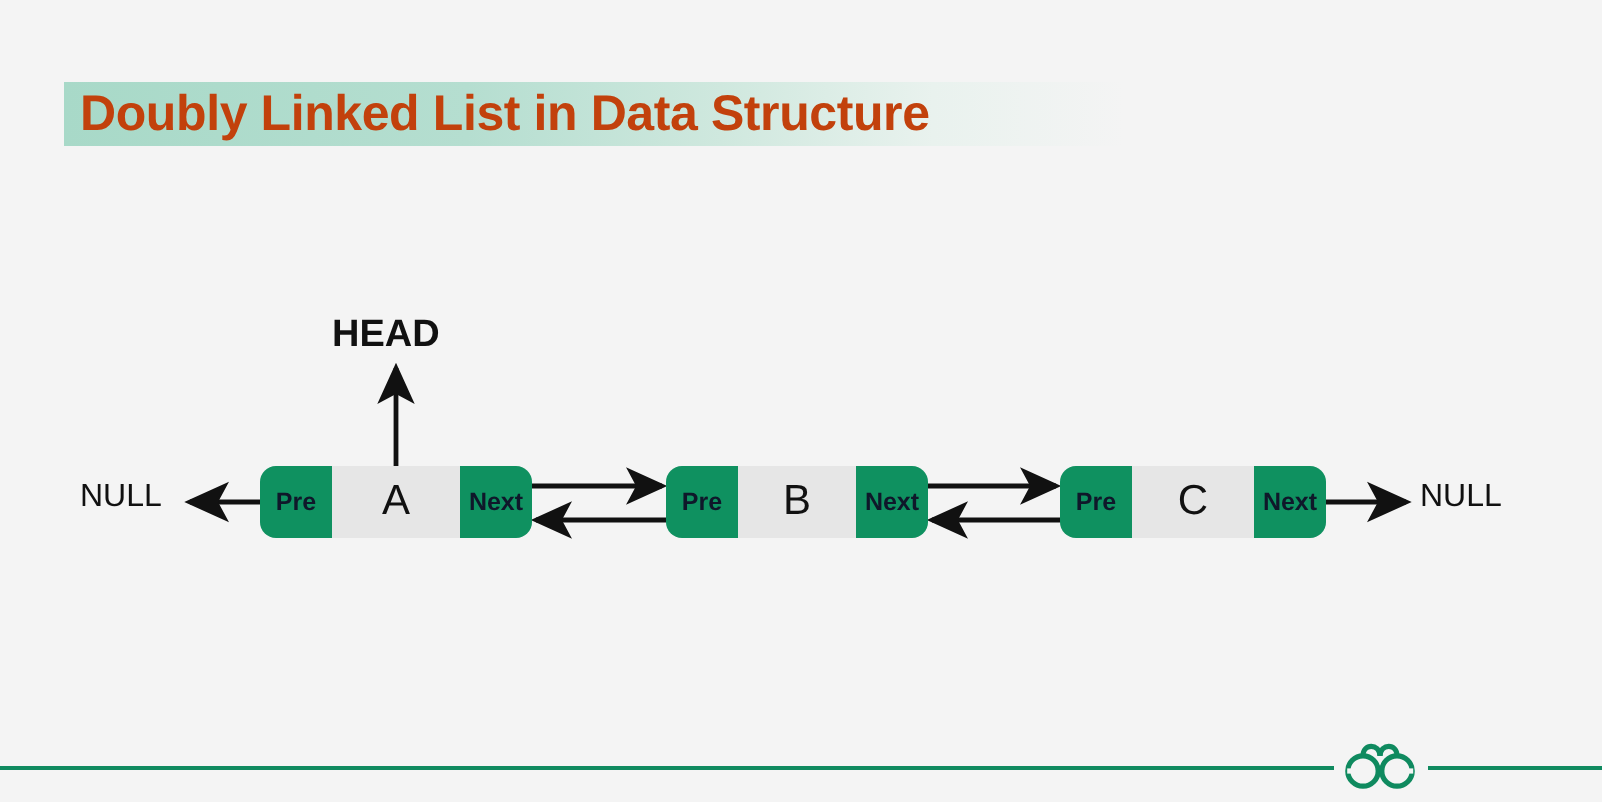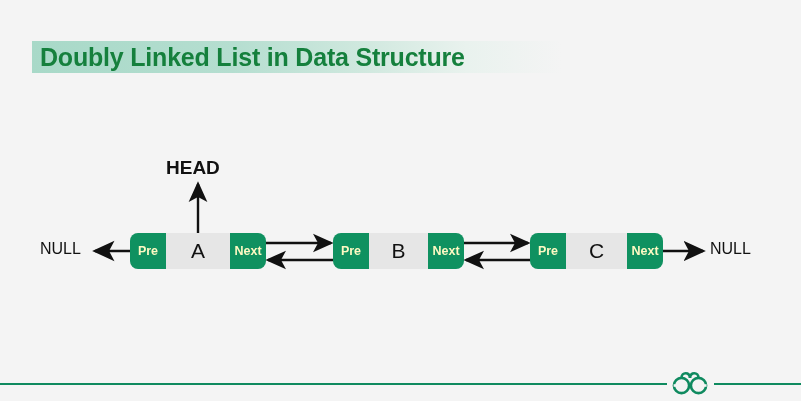--- a/index.html
+++ b/index.html
@@ -30,21 +30,21 @@
     width: 530px;
     height: 32px;
     background: linear-gradient(to right, #a8d9c8 0%, #b5ded0 38%, #cfe8de 62%, #e9f2ee 82%, rgba(244,244,244,0) 100%);
   }
   .title-text {
     position: absolute;
     left: 8px;
     top: 0;
     font-size: 25px;
     font-weight: bold;
-    color: #15803d;
+    color: #c2410c;
     letter-spacing: -0.2px;
     line-height: 38px;
     white-space: nowrap;
   }
 
   
   .diagram {
     position: absolute;
     left: 0;
     top: 0;
@@ -59,21 +59,21 @@
     height: 36px;
     display: flex;
     align-items: stretch;
     border-radius: 8px;
     overflow: hidden;
     background: #e6e6e6;
   }
   .node .seg-pre,
   .node .seg-next {
     background: #0f9160;
-    color: #fef9c3;
+    color: #0f172a;
     font-size: 12.5px;
     font-weight: bold;
     display: flex;
     align-items: center;
     justify-content: center;
     width: 36px;
     flex: 0 0 36px;
   }
   .node .seg-val {
     flex: 1 1 auto;

